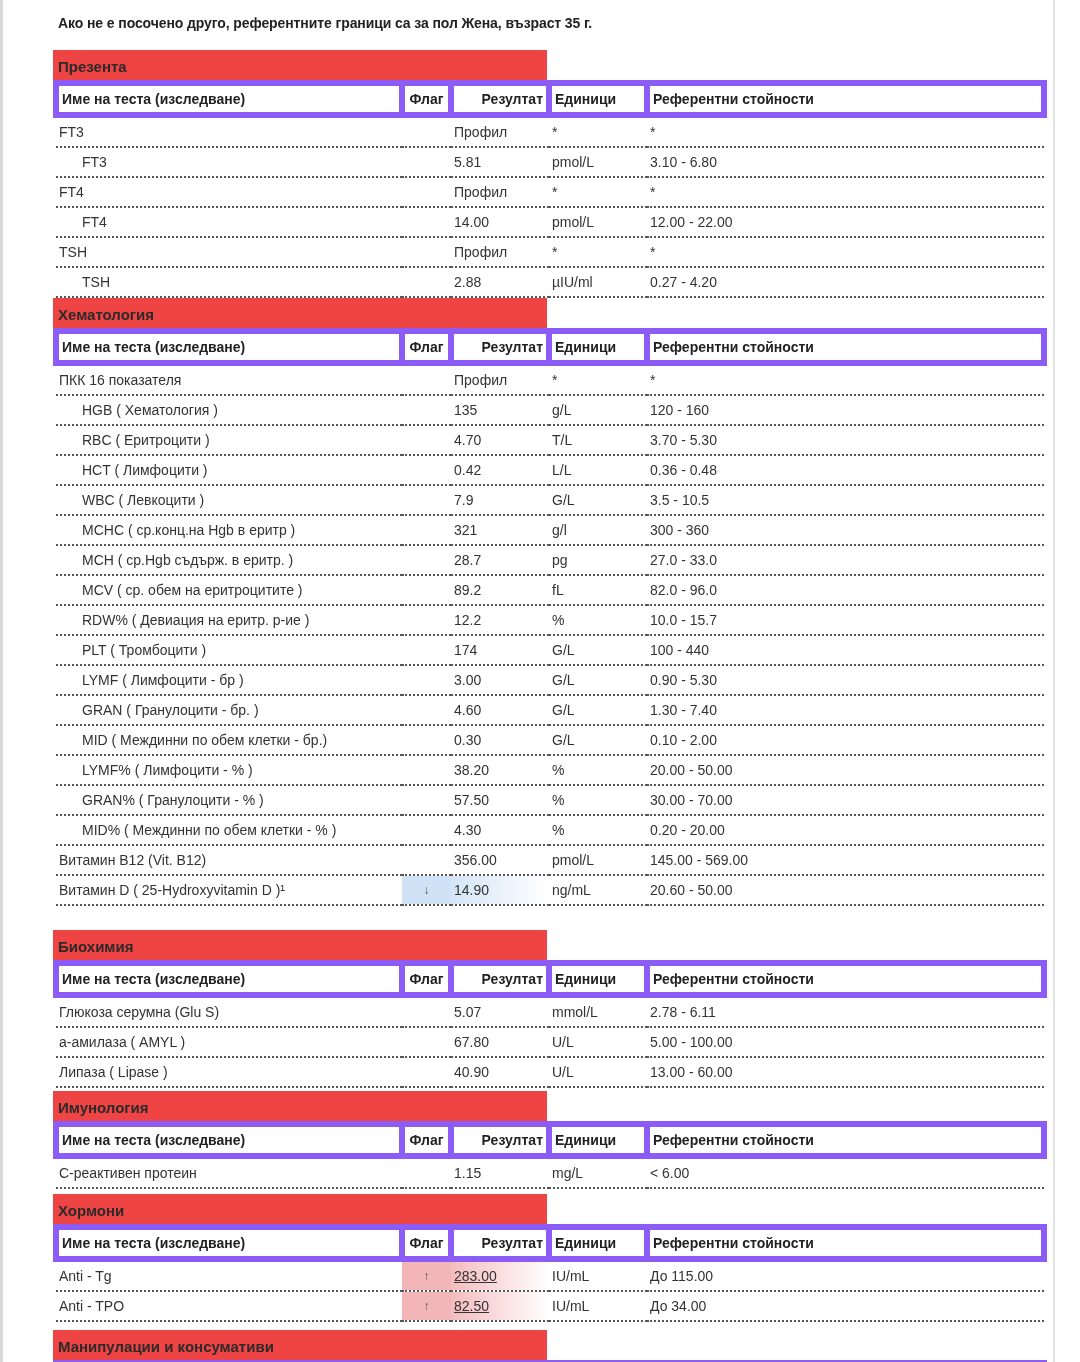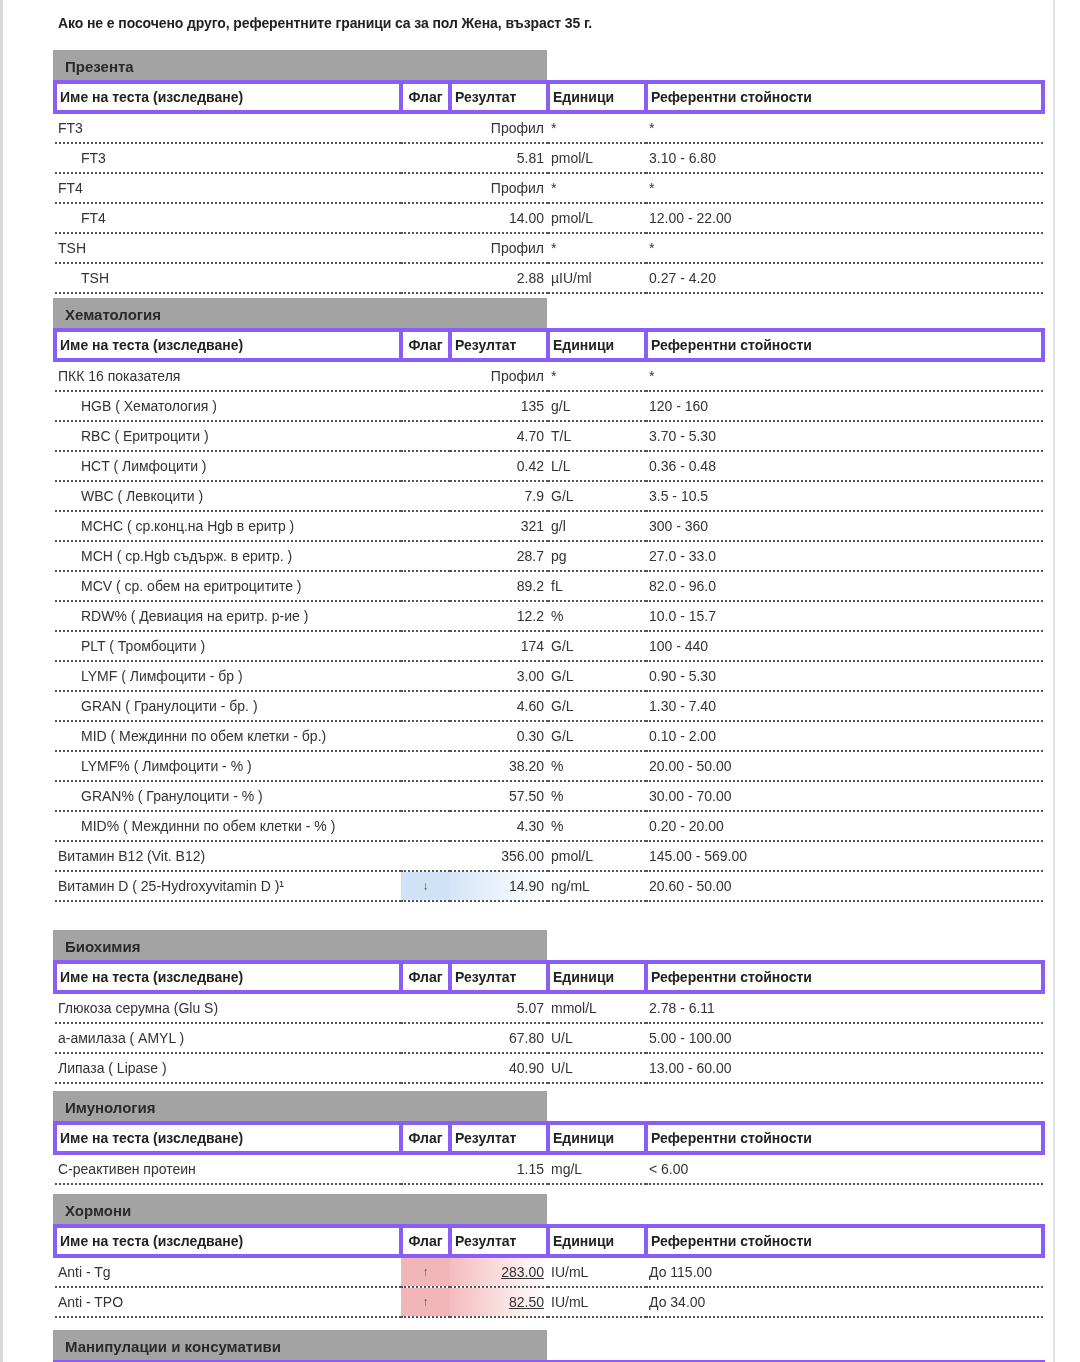--- a/index.html
+++ b/index.html
@@ -9,42 +9,42 @@
     color: #222;
   }
   .page-edge-left { position: absolute; left: 0; top: 0; width: 3px; height: 1362px; background: #d9d9d9; }
   .page-edge-right { position: absolute; left: 1053px; top: 0; width: 2px; height: 1362px; background: #e4e4e4; }
   .intro {
     position: absolute; left: 58px; top: 15px;
     font-size: 14px; font-weight: bold; color: #222; letter-spacing: -0.1px;
   }
   .section { position: absolute; left: 53px; width: 988px; }
   .sec-title {
-    width: 494px; height: 30px; background: #a3a3a3;
+    width: 494px; height: 30px; background: #ef4444;
     font-size: 15px; font-weight: bold; color: #2a2a2a;
-    box-sizing: border-box; padding: 8px 0 0 12px; line-height: 18px;
+    box-sizing: border-box; padding: 8px 0 0 5px; line-height: 18px;
   }
   table { border-collapse: collapse; width: 988px; table-layout: fixed; font-size: 14px; }
   col.c-name { width: 346px; }
   col.c-flag { width: 49px; }
   col.c-res { width: 98px; }
   col.c-unit { width: 98px; }
   col.c-ref { width: 397px; }
   thead th {
-    border: 4px solid #8b5cf6; height: 26px; padding: 0 3px;
+    border: 6px solid #8b5cf6; height: 26px; padding: 0 3px;
     font-weight: bold; font-size: 14px; color: #222; text-align: left;
   }
   thead th.flag { text-align: center; border-radius: 10px; }
-  thead th.res { text-align: left; }
+  thead th.res { text-align: right; }
   tbody td {
     height: 28px; padding: 0 3px; border-bottom: 2px dotted #555;
     color: #333; font-size: 14px; white-space: nowrap; overflow: hidden;
   }
   tbody td.flag { text-align: center; font-size: 12px; color: #555; }
-  tbody td.res { text-align: right; padding-right: 4px; }
+  tbody td.res { text-align: left; padding-right: 4px; }
   tbody td.unit { padding-left: 3px; }
   tbody td.ref { padding-left: 3px; }
   tbody td.name.sub { padding-left: 26px; }
   tbody tr.low td.flag { background: #cfe2f6; }
   tbody tr.low td.res { background: linear-gradient(to right, #d4e5f7 0%, #ffffff 100%); margin-top: 24px; }
   tbody tr.high td.flag { background: #f2b6b8; }
   tbody tr.high td.res { background: linear-gradient(to right, #f4bcbe 0%, #ffffff 100%); text-decoration: underline; }
 </style>
 </head>
 <body>

